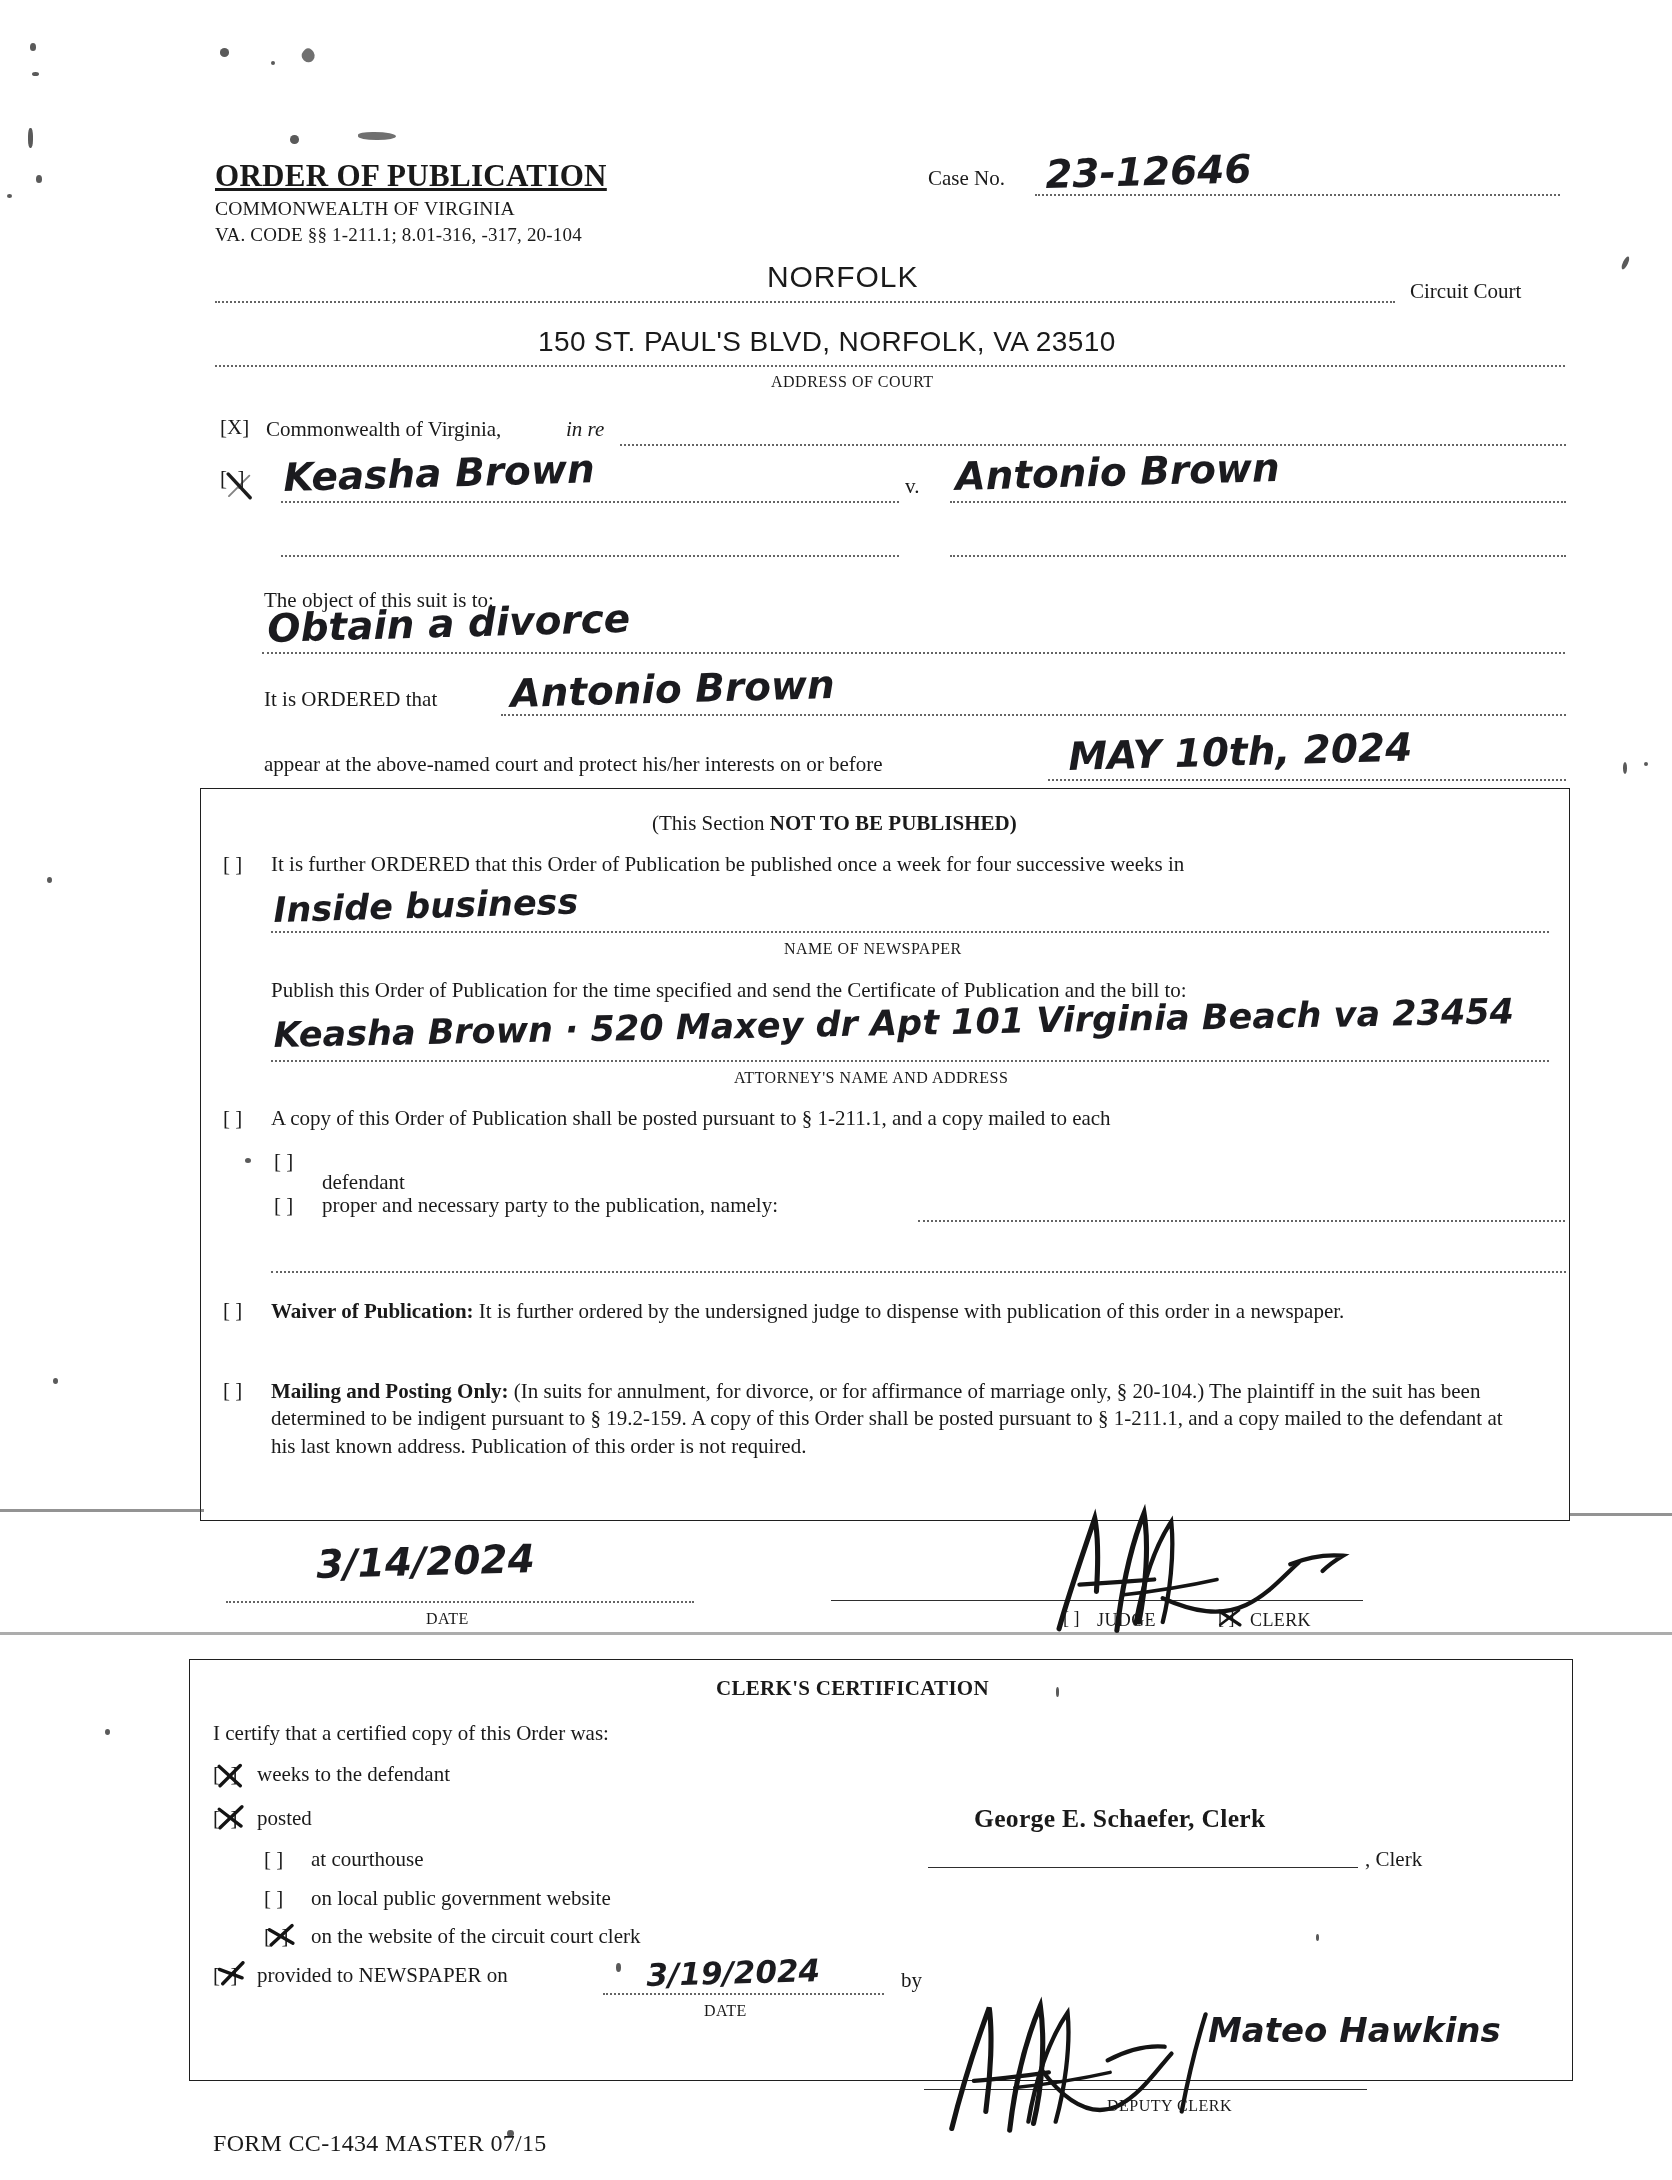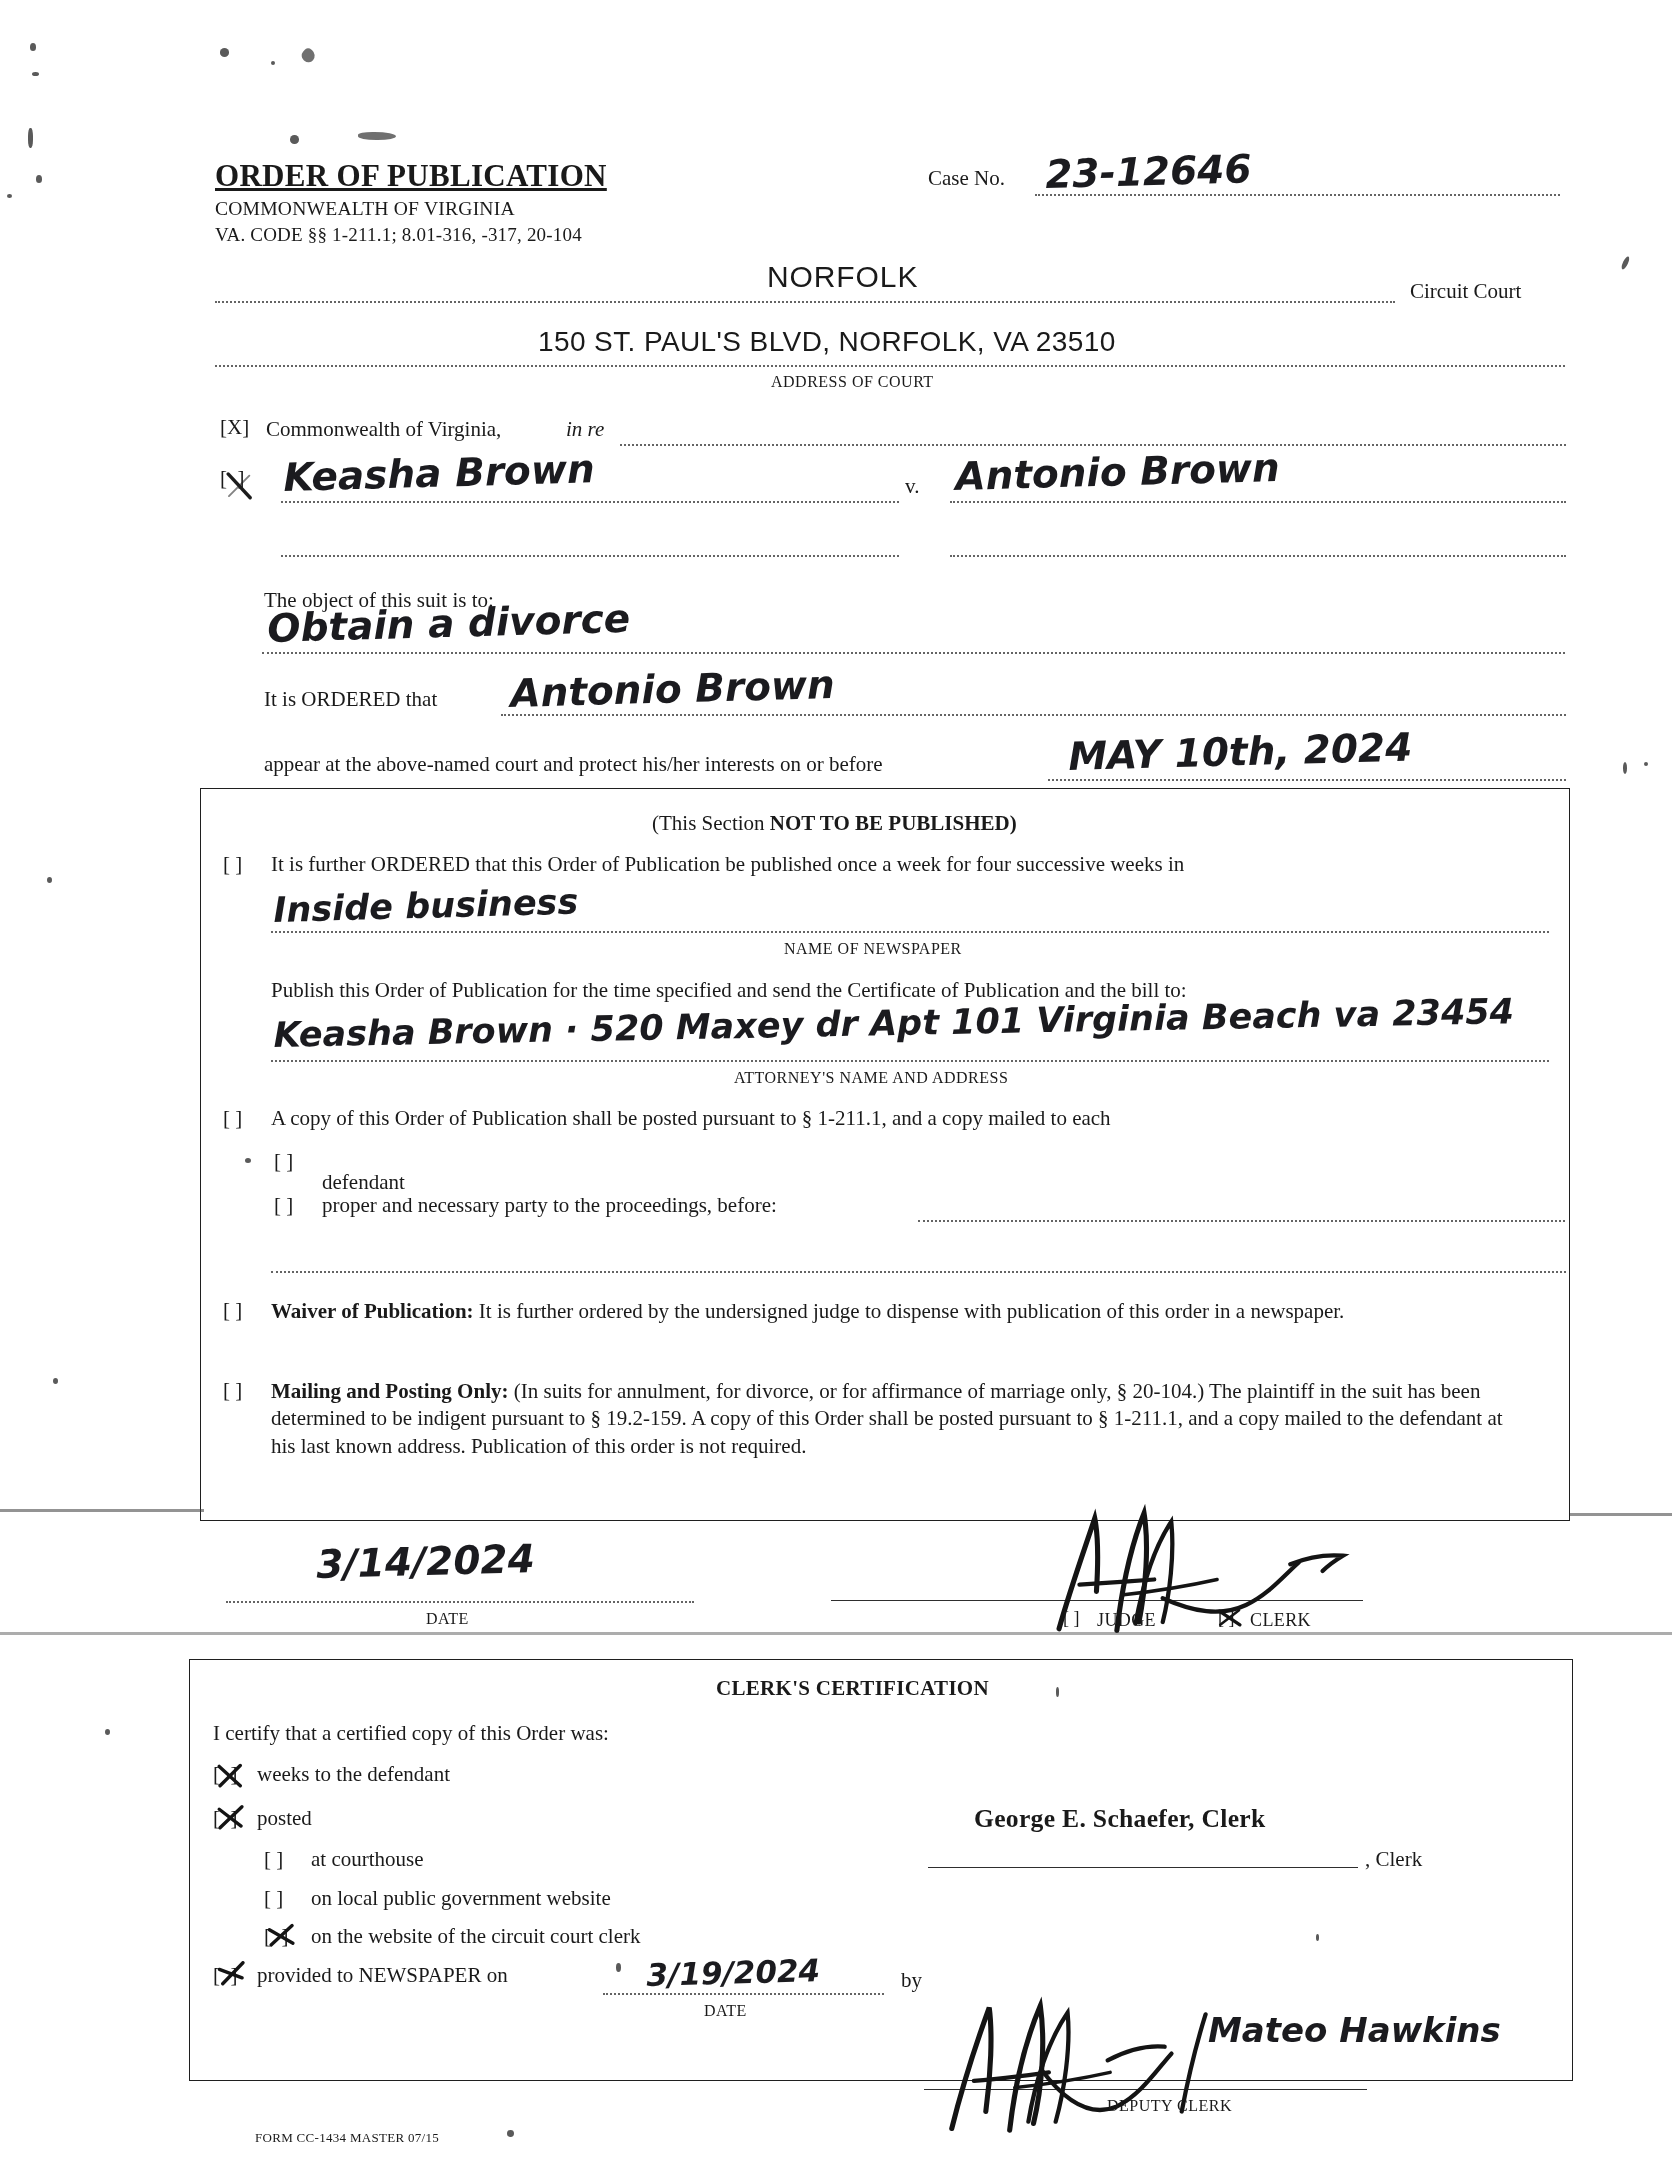--- a/index.html
+++ b/index.html
@@ -207,21 +207,21 @@
   <div class="cap" style="position:absolute; left:734px; top:1069px;">ATTORNEY'S NAME AND ADDRESS</div>
 
   <div class="cbx" style="left:223px; top:1106px;">[  ]</div>
   <div class="t body-t" style="left:271px; top:1106px;">A copy of this Order of Publication shall be posted pursuant to § 1-211.1, and a copy mailed to each</div>
 
   <div class="cbx" style="left:274px; top:1149px;">[  ]</div>
   <div class="t body-t" style="left:322px; top:1170px;">defendant</div>
   <div class="speck" style="left:245px; top:1158px; width:6px; height:5.1px;"></div>
 
   <div class="cbx" style="left:274px; top:1193px;">[  ]</div>
-  <div class="t body-t" style="left:322px; top:1193px;">proper and necessary party to the proceedings, before:</div>
+  <div class="t body-t" style="left:322px; top:1193px;">proper and necessary party to the publication, namely:</div>
   <div class="dotline" style="left:918px; top:1220px; width:647px;"></div>
   <div class="dotline" style="left:271px; top:1271px; width:1295px;"></div>
 
   <div class="cbx" style="left:223px; top:1298px;">[  ]</div>
   <div class="para" style="left:271px; top:1298px; width:1235px;">
     <span class="bold">Waiver of Publication:</span>
     <span>It is further ordered by the undersigned judge to dispense with publication of this order in a newspaper.</span>
   </div>
 
   <div class="cbx" style="left:223px; top:1378px;">[  ]</div>
@@ -330,16 +330,16 @@
     <path d="M96 112 C134 108, 172 102, 208 94" stroke="#141414" stroke-width="4" fill="none" stroke-linecap="round"></path>
     <path d="M128 92 C158 132, 188 146, 216 134 C244 120, 262 92, 280 72" stroke="#141414" stroke-width="5" fill="none" stroke-linecap="round"></path>
     <path d="M205 80 C228 68, 250 62, 272 64" stroke="#141414" stroke-width="5" fill="none" stroke-linecap="round"></path>
     <path d="M292 140 C300 98, 310 58, 320 26" stroke="#141414" stroke-width="5" fill="none" stroke-linecap="round"></path>
   </svg>
 
   <div class="hw" style="left:1208px; top:2010px; font-size:34px;">Mateo Hawkins</div>
 
   <div class="cap" style="position:absolute; left:1107px; top:2097px;">DEPUTY CLERK</div>
 
-  <div class="t" style="left:213px; top:2130px; font-size:13px; letter-spacing:0.3px;margin-left:42px;">FORM CC-1434 MASTER 07/15</div>
+  <div class="t" style="left:213px; top:2130px; font-size:24px; letter-spacing:0.3px;">FORM CC-1434 MASTER 07/15</div>
 
 </div>
 
 
 </body></html>

